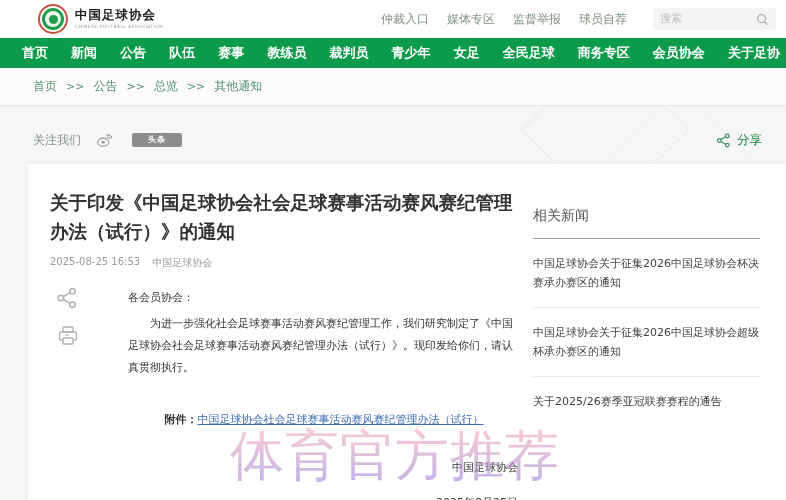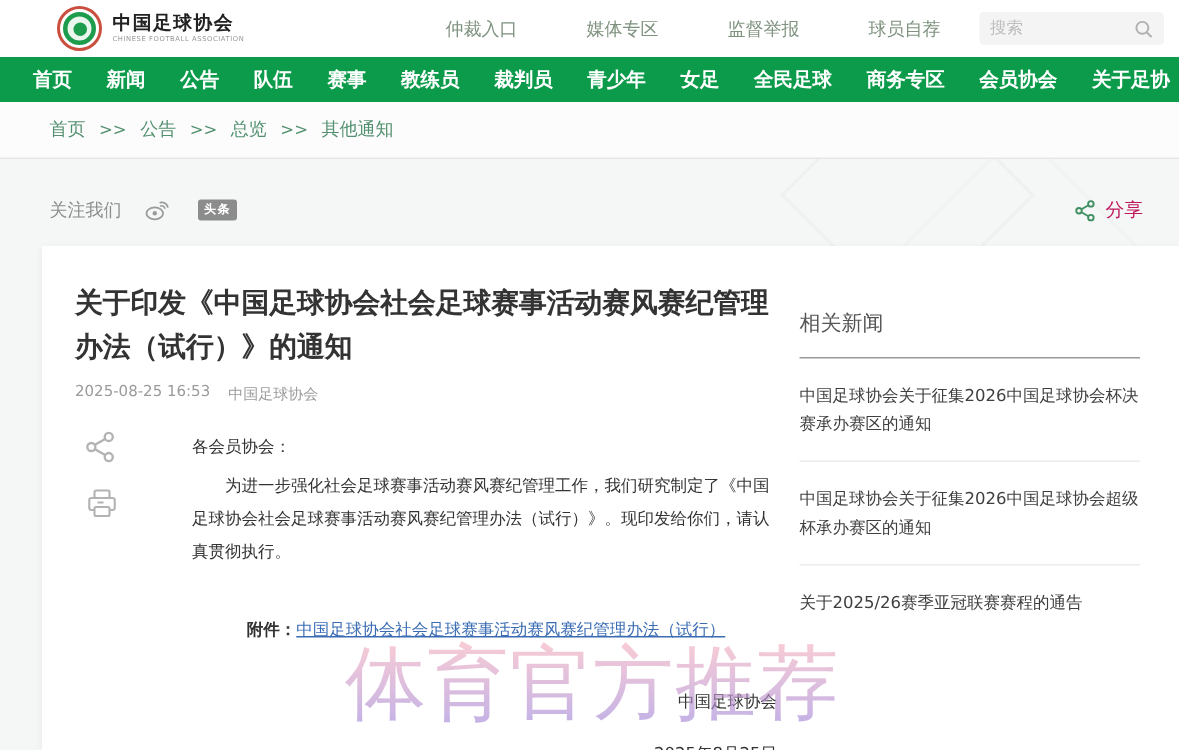--- a/index.html
+++ b/index.html
@@ -23,30 +23,30 @@
   }
   .logo-badge .inner {
     width:22px; height:22px; border-radius:50%;
     border:3px solid #1d9c4d; background:#eaf6ee;
     display:flex; align-items:center; justify-content:center;
   }
   .logo-badge .ball { width:9px; height:9px; border-radius:50%; background:#1d9c4d; }
   .logo-text { margin-left:7px; line-height:1; }
   .logo-title { font-size:12.5px; font-weight:bold; color:#222; letter-spacing:1px; }
   .logo-sub { font-size:4.5px; color:#999; letter-spacing:0.4px; margin-top:3px; }
-  .top-links { display:flex; align-items:center; margin-left:auto; gap:46px; }
+  .top-links { display:flex; align-items:center; margin-left:auto; gap:18px; }
   .top-link { font-size:12px; color:#7f927f; cursor:pointer; white-space:nowrap; }
   .searchbox {
     margin-left:26px; margin-right:10px; width:123px; height:22px;
     background:#f4f4f4; border-radius:3px;
     display:flex; align-items:center; padding:0 7px;
   }
   .searchbox input {
     border:none; outline:none; background:transparent; width:90px;
-    font-size:11px; color:#666; font-family:Liberation Serif, serif;
+    font-size:11px; color:#666; font-family:Liberation Mono, monospace;
   }
   .searchbox input::placeholder { color:#bdbdbd; }
   .search-icon { margin-left:auto; display:flex; }
   
   .nav {
     position:absolute; top:38px; left:0; right:0; height:30px;
     background:#0c9b4a; display:flex; align-items:center;
     justify-content:space-between; padding:0 6px 0 22px; z-index:2;
   }
   .nav-item {
@@ -67,24 +67,24 @@
   }
   
   .follow-row {
     position:absolute; top:120px; left:0; right:0; height:40px;
     display:flex; align-items:center; padding:0 24px 0 33px; z-index:2;
   }
   .follow-label { font-size:12px; color:#8a8f8c;font-family:Liberation Mono, monospace; }
   .weibo-icon { margin-left:15px; display:flex; cursor:pointer; }
   .toutiao-badge {
     margin-left:18px; background:#8c8c8c; color:#fff; font-size:8px; font-weight:bold;
-    padding:3px 4px; border-radius:2px; letter-spacing:1px; cursor:pointer; line-height:1;
+    padding:3px 16px; border-radius:2px; letter-spacing:1px; cursor:pointer; line-height:1;
   }
   .share-group { margin-left:auto; display:flex; align-items:center; gap:6px; cursor:pointer; }
-  .share-label { font-size:12.5px; color:#be185d; }
+  .share-label { font-size:12.5px; color:#15803d; }
   
   .card {
     position:absolute; top:164px; left:28px; right:0; bottom:0;
     background:#fff; box-shadow:0 1px 6px rgba(0,0,0,0.06);
     display:flex; z-index:1;
   }
   .main-col { width:492px; padding:24px 0 0 22px; }
   .article-title {
     width:472px; font-size:18.5px; font-weight:bold; line-height:29px; color:#333;
   }

